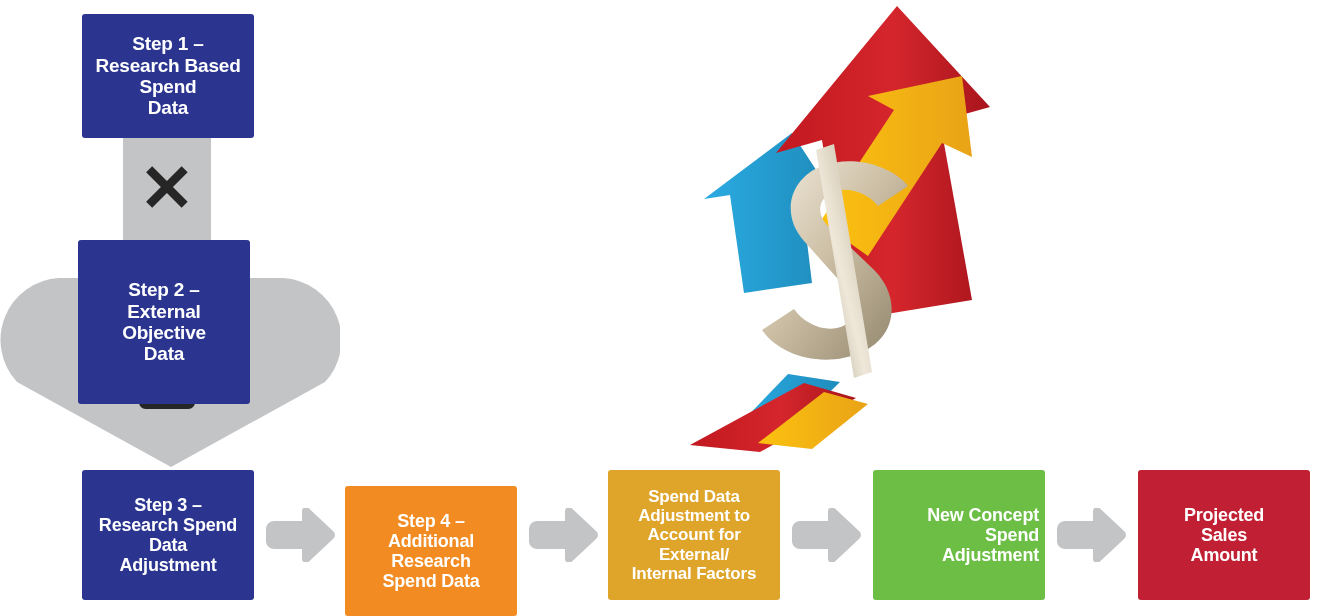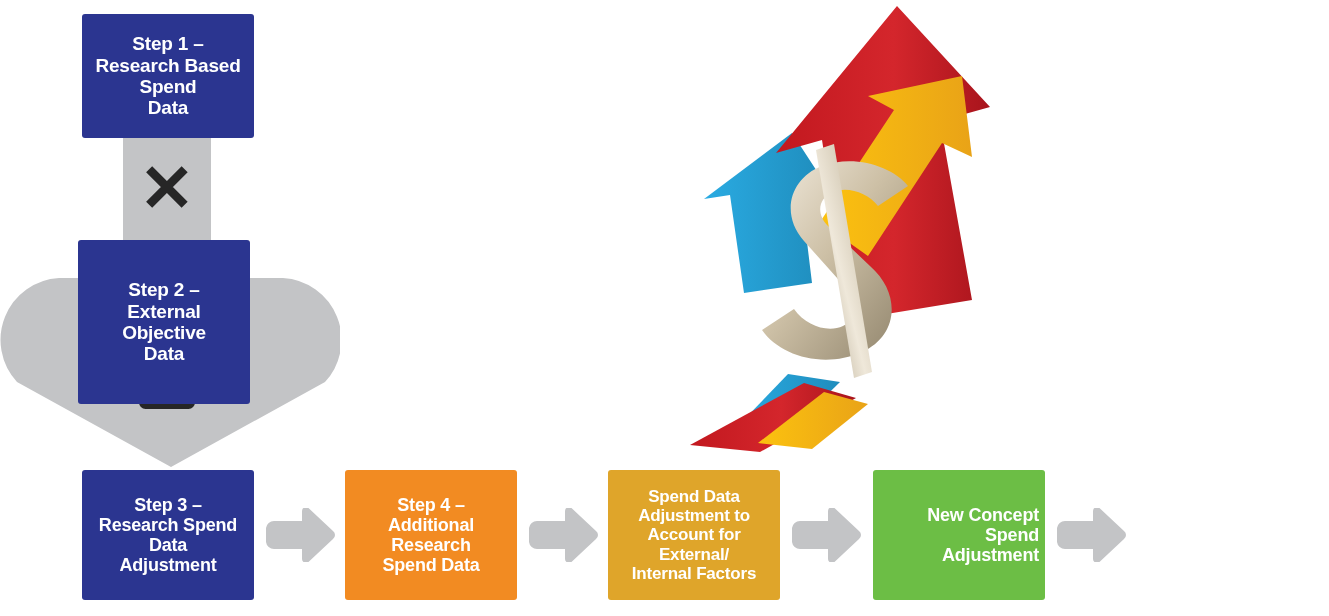--- a/index.html
+++ b/index.html
@@ -42,21 +42,21 @@
   }
   #node-step2 {
     left: 78px; top: 240px; width: 172px; height: 164px;
     background: var(--c-blue); font-size: 19px;
     z-index: 6;
   }
 
   
   .row-node { top: 470px; width: 172px; height: 130px; font-size: 18px; z-index: 6; }
   #node-step3 { left: 82px;   background: var(--c-blue); align-items: center; }
-  #node-step4 { left: 345px;  background: var(--c-orange); }
+  #node-step4 { left: 345px;  background: var(--c-orange); margin-top: 16px; }
   #node-adjust{ left: 608px;  background: var(--c-gold); font-size: 17px; }
   #node-concept{left: 873px;  background: var(--c-green); text-align: right; }
   #node-sales { left: 1138px; background: var(--c-red); }
 
   
   #vert-arrow { position: absolute; left: 0px; top: 130px; width: 340px; height: 345px; z-index: 2; }
   #vert-arrow svg { display: block; }
 
   .op-symbol {
     position: absolute;
@@ -238,14 +238,19 @@
 Spend
 Adjustment</span>
   </div>
 
   <div class="h-arrow" id="arrow-4">
     <svg width="72" height="54" viewBox="0 0 72 54" xmlns="http://www.w3.org/2000/svg" aria-hidden="true">
       <path d="M2 20 A8 8 0 0 1 10 13 L38 13 L38 3 A4 4 0 0 1 45 0.5 L69 23 A5 5 0 0 1 69 31 L45 53.5 A4 4 0 0 1 38 51 L38 41 L10 41 A8 8 0 0 1 2 34 Z" fill="#c3c4c6"></path>
     </svg>
   </div>
 
+  <div class="node row-node" id="node-sales">
+    <span>Projected
+Sales
+Amount</span>
+  </div>
 
 </div>
 
 </body></html>

